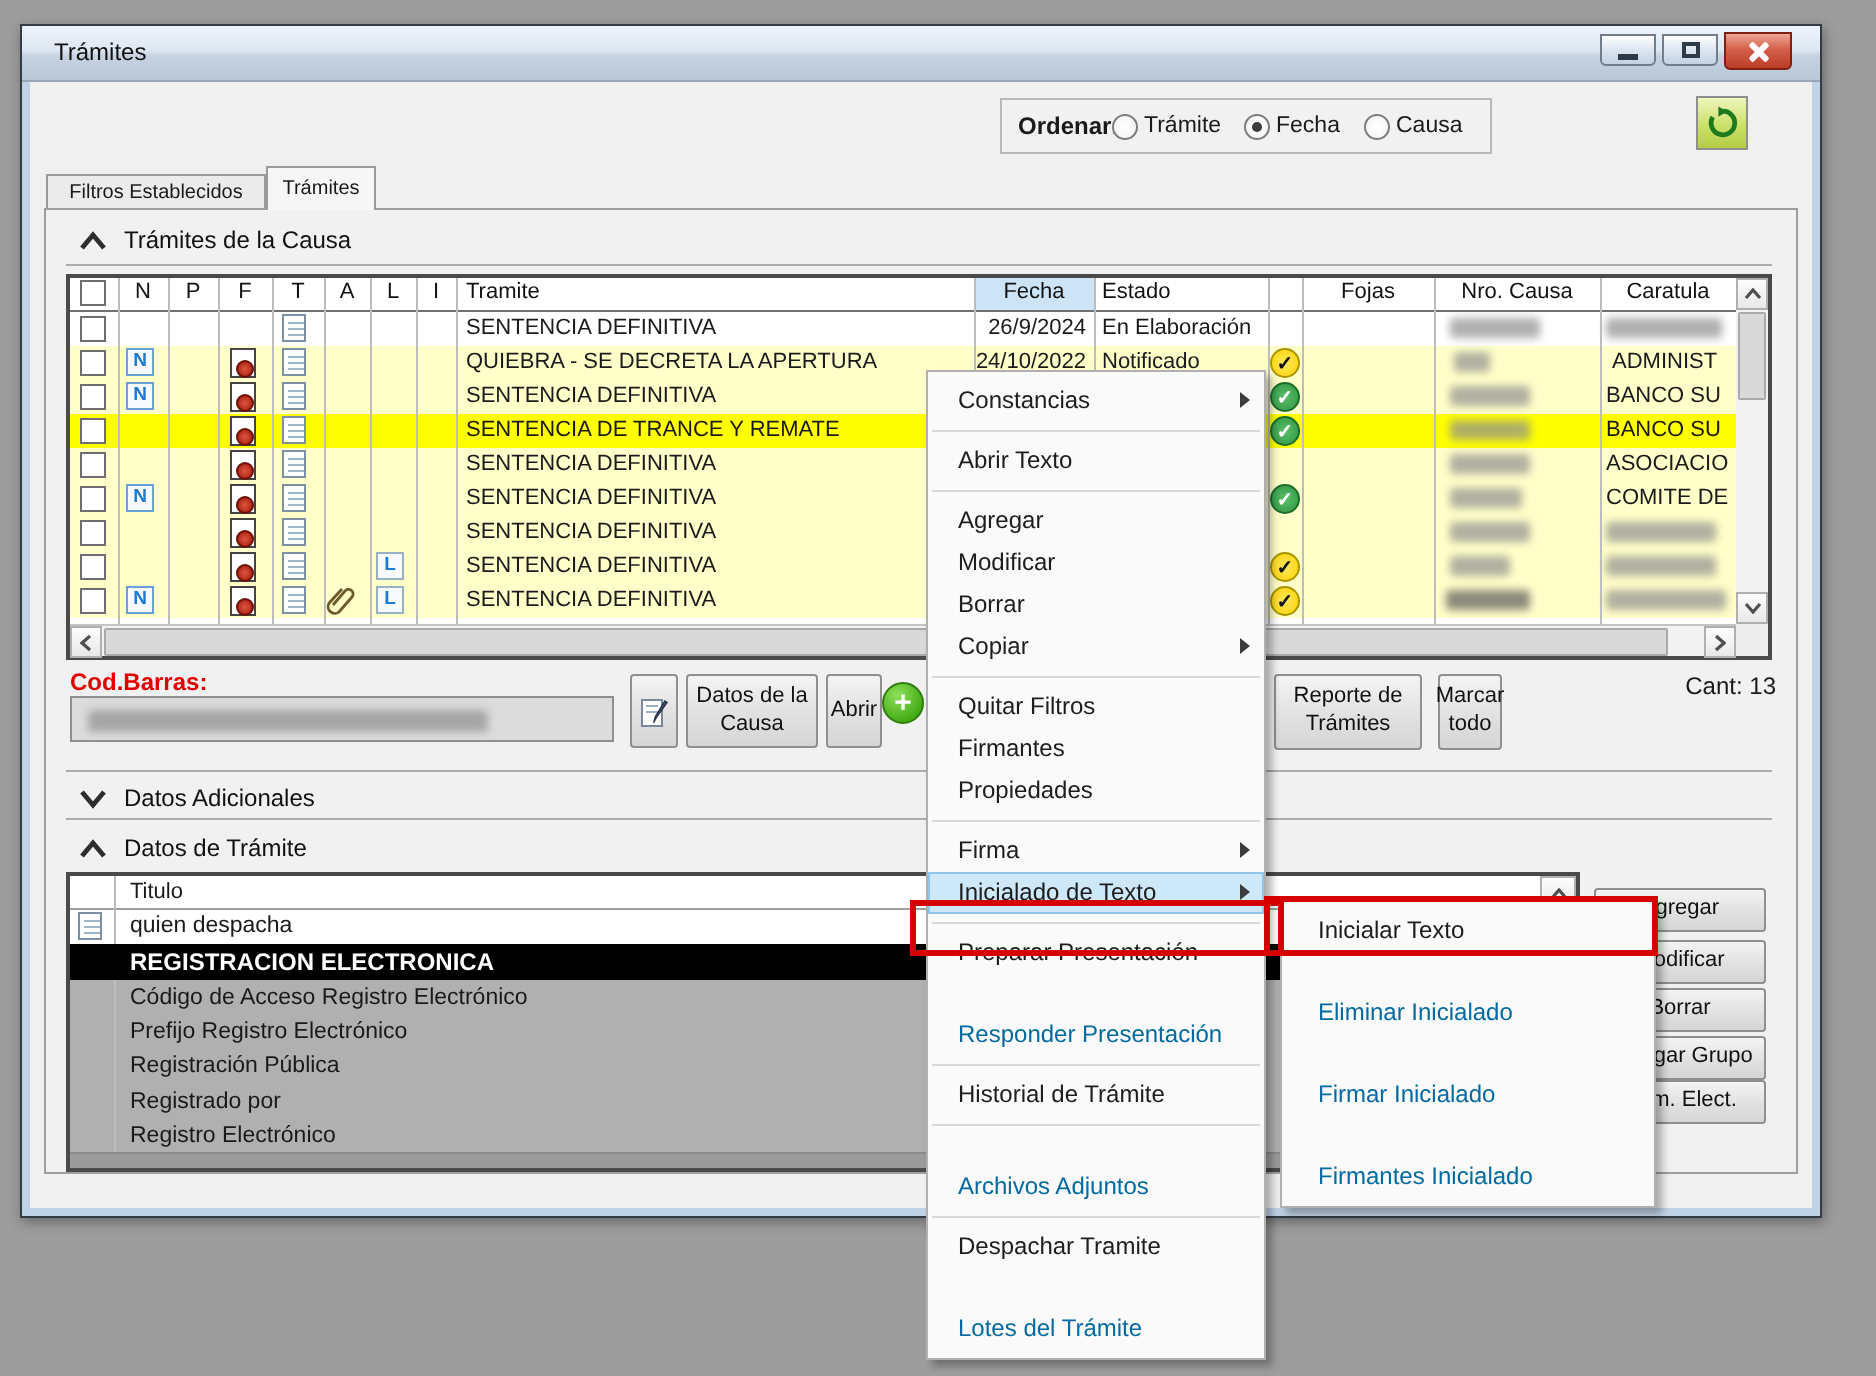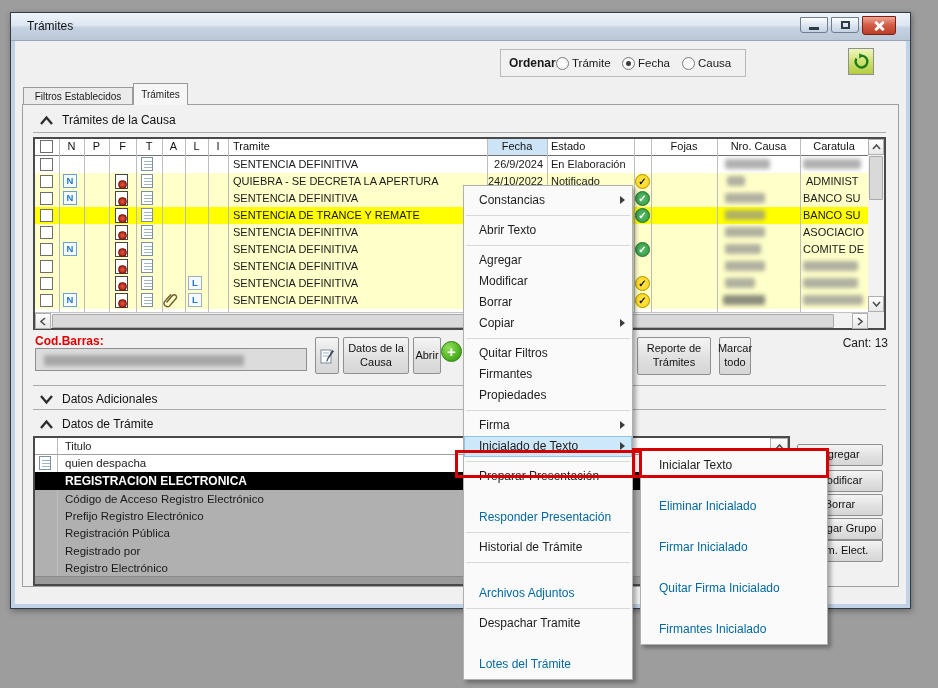--- a/index.html
+++ b/index.html
@@ -446,20 +446,19 @@
   <div class="mi disabled"><span>Archivos Adjuntos</span></div>
   <div class="msep"></div>
   <div class="mi"><span>Despachar Tramite</span></div>
   <div class="mi disabled"><span>Lotes del Trámite</span></div>
 </div>
 
 <div class="abs submenu">
   <div class="mi"><span>Inicialar Texto</span></div>
   <div class="mi disabled"><span>Eliminar Inicialado</span></div>
   <div class="mi disabled"><span>Firmar Inicialado</span></div>
-  <div class="mi disabled"><span>Quitar Firma Inicialado</span></div>
   <div class="mi disabled"><span>Firmantes Inicialado</span></div>
 </div>
 
 <div class="abs annot" style="left:455px;top:450px;width:187px;height:28px"></div>
 <div class="abs annot" style="left:632px;top:448px;width:197px;height:30px"></div>
 
 </div>
 
 </body></html>

